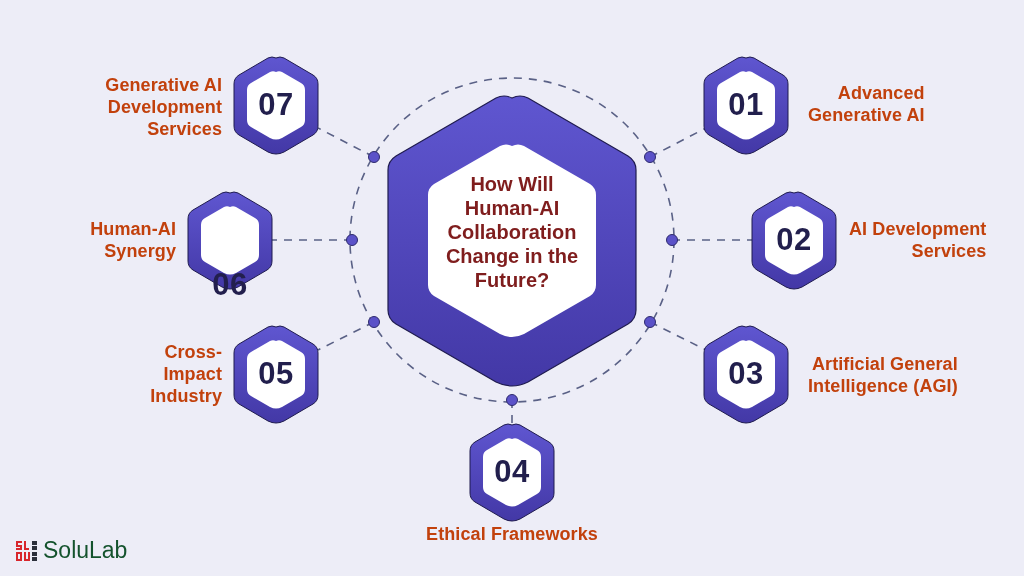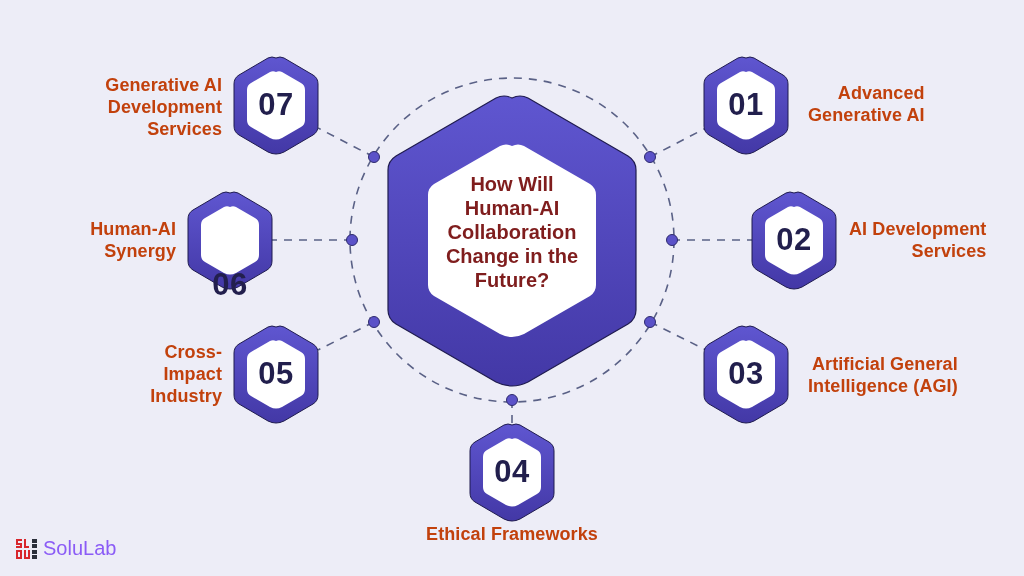--- a/index.html
+++ b/index.html
@@ -40,21 +40,21 @@
       font-weight: 700;
       font-size: 20px;
       line-height: 24px;
     }
     .center-title span { display: block; }
     .brand {
       position: absolute; left: 16px; top: 537px;
       display: flex; align-items: center; gap: 5px;
     }
     .brand-name {
-      font-size: 20px; color: #8b5cf6; font-weight: 400;
+      font-size: 23px; color: #14532d; font-weight: 400;
       font-family: "Liberation Sans", "DejaVu Sans", sans-serif;
     }
   </style>
 </head>
 <body>
 
 <div id="stage">
   <svg class="diagram" width="1024" height="576" viewBox="0 0 1024 576">
     <defs>
       <linearGradient id="hexGrad" x1="0" y1="0" x2="0" y2="1">

